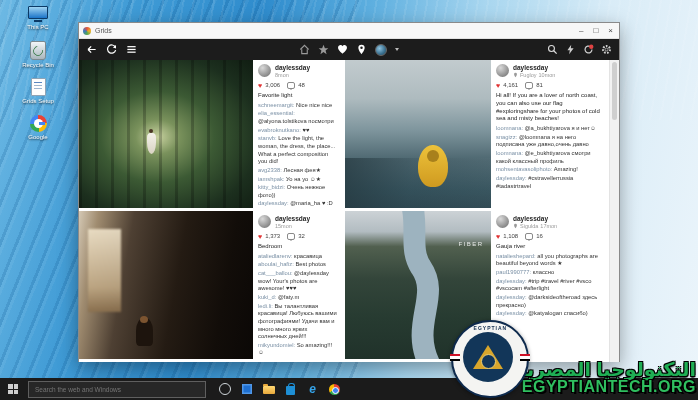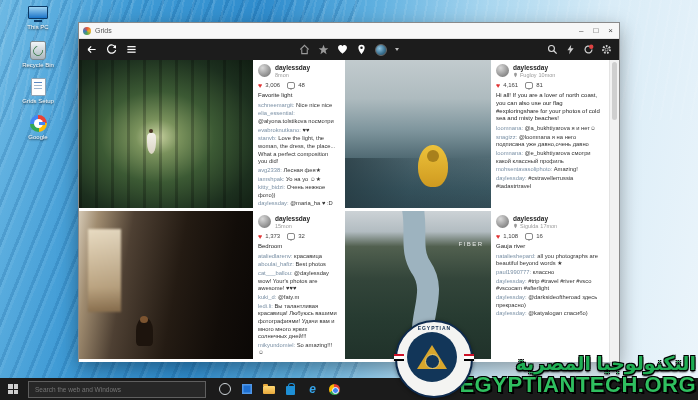--- a/index.html
+++ b/index.html
@@ -135,21 +135,21 @@
   .badge .inner{position:absolute;left:10px;top:10px;width:50px;height:50px;border-radius:50%;background:#123659;
      display:flex;align-items:center;justify-content:center;}
   .badge .tri{width:0;height:0;border-left:15px solid transparent;border-right:15px solid transparent;border-bottom:24px solid #d8a62c;position:relative;}
   .badge .tri:after{content:"";position:absolute;left:-7px;top:9px;width:13px;height:13px;border-radius:50%;background:#123659;border:1.5px solid #f0cf6e;}
   .badge .arc{position:absolute;top:3px;width:100%;text-align:center;font-size:5px;letter-spacing:1px;color:#0e2a4d;font-weight:bold;}
   .flag{position:absolute;width:10px;height:7px;top:32px;background:linear-gradient(#ce1126 0 33%,#fff 33% 66%,#000 66% 100%);}
   .flag.l{left:-3px;} .flag.r{right:-3px;}
   .wm-text{margin-left:-14px;margin-bottom:2px;text-align:right;}
   .wm-ar{font-size:19px;font-weight:bold;color:#1fae54;line-height:1;
      text-shadow:-1px -1px 0 #000,1px -1px 0 #000,-1px 1px 0 #000,1px 1px 0 #000,0 2px 2px #000;}
-  .wm-en{font-size:22px;font-weight:bold;color:#2fbf5f;letter-spacing:.5px;line-height:1.05;
+  .wm-en{font-size:16px;font-weight:bold;color:#2fbf5f;letter-spacing:.5px;line-height:1.05;
      text-shadow:-1px -1px 0 #000,1px -1px 0 #000,-1px 1px 0 #000,2px 2px 0 #000;}
 </style>
 </head>
 <body>
 
 <div class="wallpaper">
   <div class="waves"></div>
   <div class="waves2"></div>
 </div>
 

